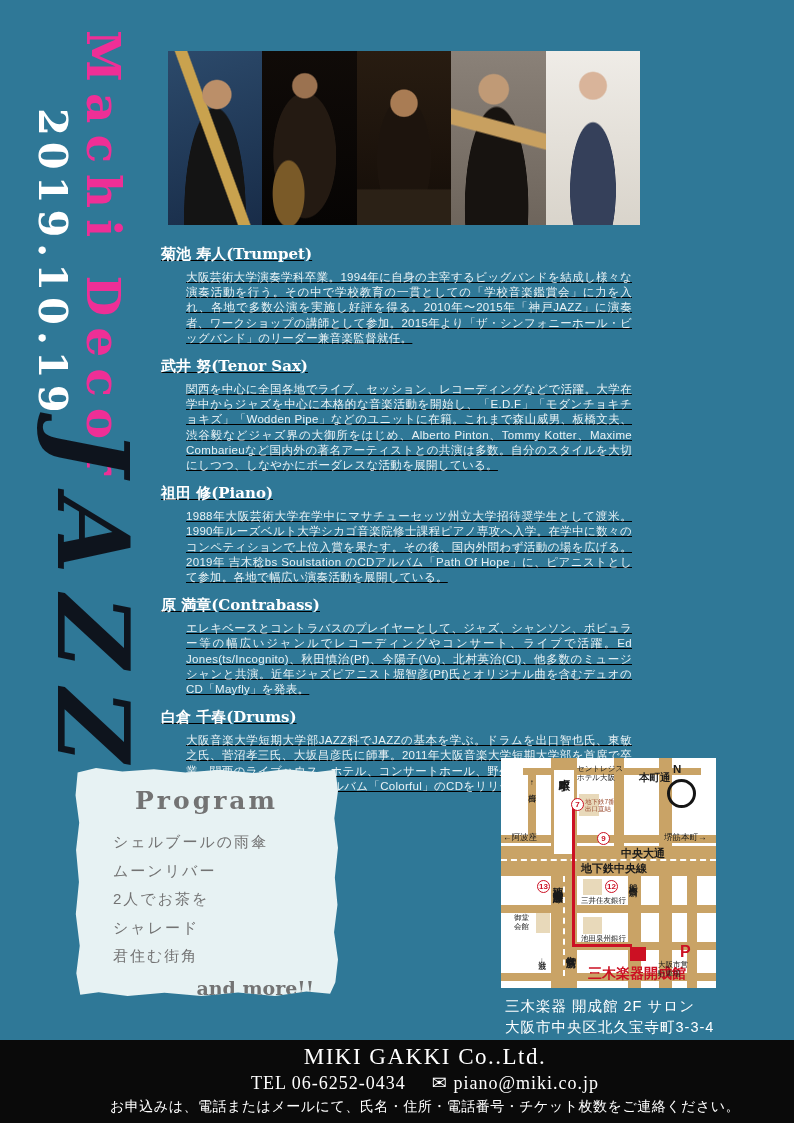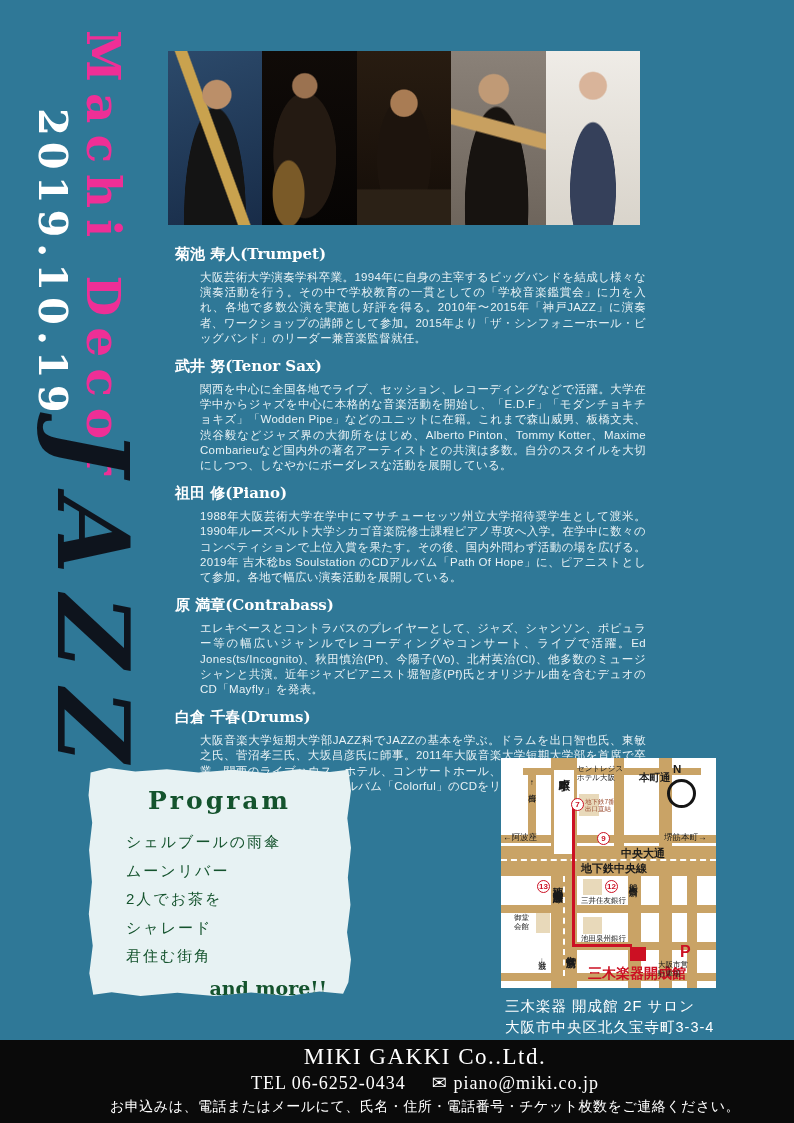--- a/index.html
+++ b/index.html
@@ -37,35 +37,35 @@
   .p4 { background:
         radial-gradient(circle at 45% 22%, #c09a76 0 10%, rgba(0,0,0,0) 11%),
         linear-gradient(15deg, rgba(0,0,0,0) 50%, #c8a060 51% 58%, rgba(0,0,0,0) 59%),
         radial-gradient(ellipse at 48% 90%, #171310 0 45%, rgba(0,0,0,0) 46%),
         linear-gradient(#8a8178, #6e655c); }
   .p5 { background:
         radial-gradient(circle at 50% 20%, #d9b49a 0 9%, rgba(0,0,0,0) 10%),
         radial-gradient(ellipse at 50% 80%, #35405a 0 34%, rgba(0,0,0,0) 35%),
         linear-gradient(#efece7, #d9d4cb); }
   
-  .bios { position:absolute; left:175px; top:244px; width:545px; }
+  .bios { position:absolute; left:161px; top:244px; width:545px;text-decoration:underline; }
   .bio  { margin-bottom:10px; }
   .bio h3 {
     margin:0 0 6px 0; font-family:"DejaVu Serif", serif;
     font-size:15px; line-height:20px; font-weight:bold; color:#ffffff;
   }
   .bio p {
     margin:0 0 0 25px; width:446px;
     font-size:11.5px; line-height:15.2px; letter-spacing:0.3px;
     color:#e9f2f5; text-align:justify;
   }
   
   .program {
-    position:absolute; left:88px; top:768px; width:263px; height:228px;
-    background:#e7f2f3; color:#14532d;
+    position:absolute; left:75px; top:768px; width:263px; height:228px;
+    background:#e7f2f3; color:#737373;
     clip-path:polygon(1% 2%, 8% 0%, 18% 1.5%, 30% .5%, 42% 2%, 55% .8%, 68% 2.2%, 80% .6%, 92% 1.8%, 99% .8%,
       100% 10%, 98.6% 22%, 100% 35%, 98.8% 48%, 99.8% 60%, 98.5% 72%, 100% 84%, 99% 94%, 97% 99%,
       88% 98%, 76% 100%, 62% 98.5%, 48% 100%, 34% 98.6%, 20% 100%, 9% 98.4%, 2% 99.5%,
       .5% 90%, 1.8% 78%, .3% 64%, 1.5% 50%, .4% 36%, 1.6% 24%, .2% 12%);
   }
   .program-title {
     margin-top:18px; text-align:center;
     font-family:"DejaVu Serif", serif; font-weight:bold; font-size:25px; letter-spacing:3px;
   }
   .program-songs { margin:13px 0 0 38px; font-size:15px; line-height:28.5px; letter-spacing:2px; }

